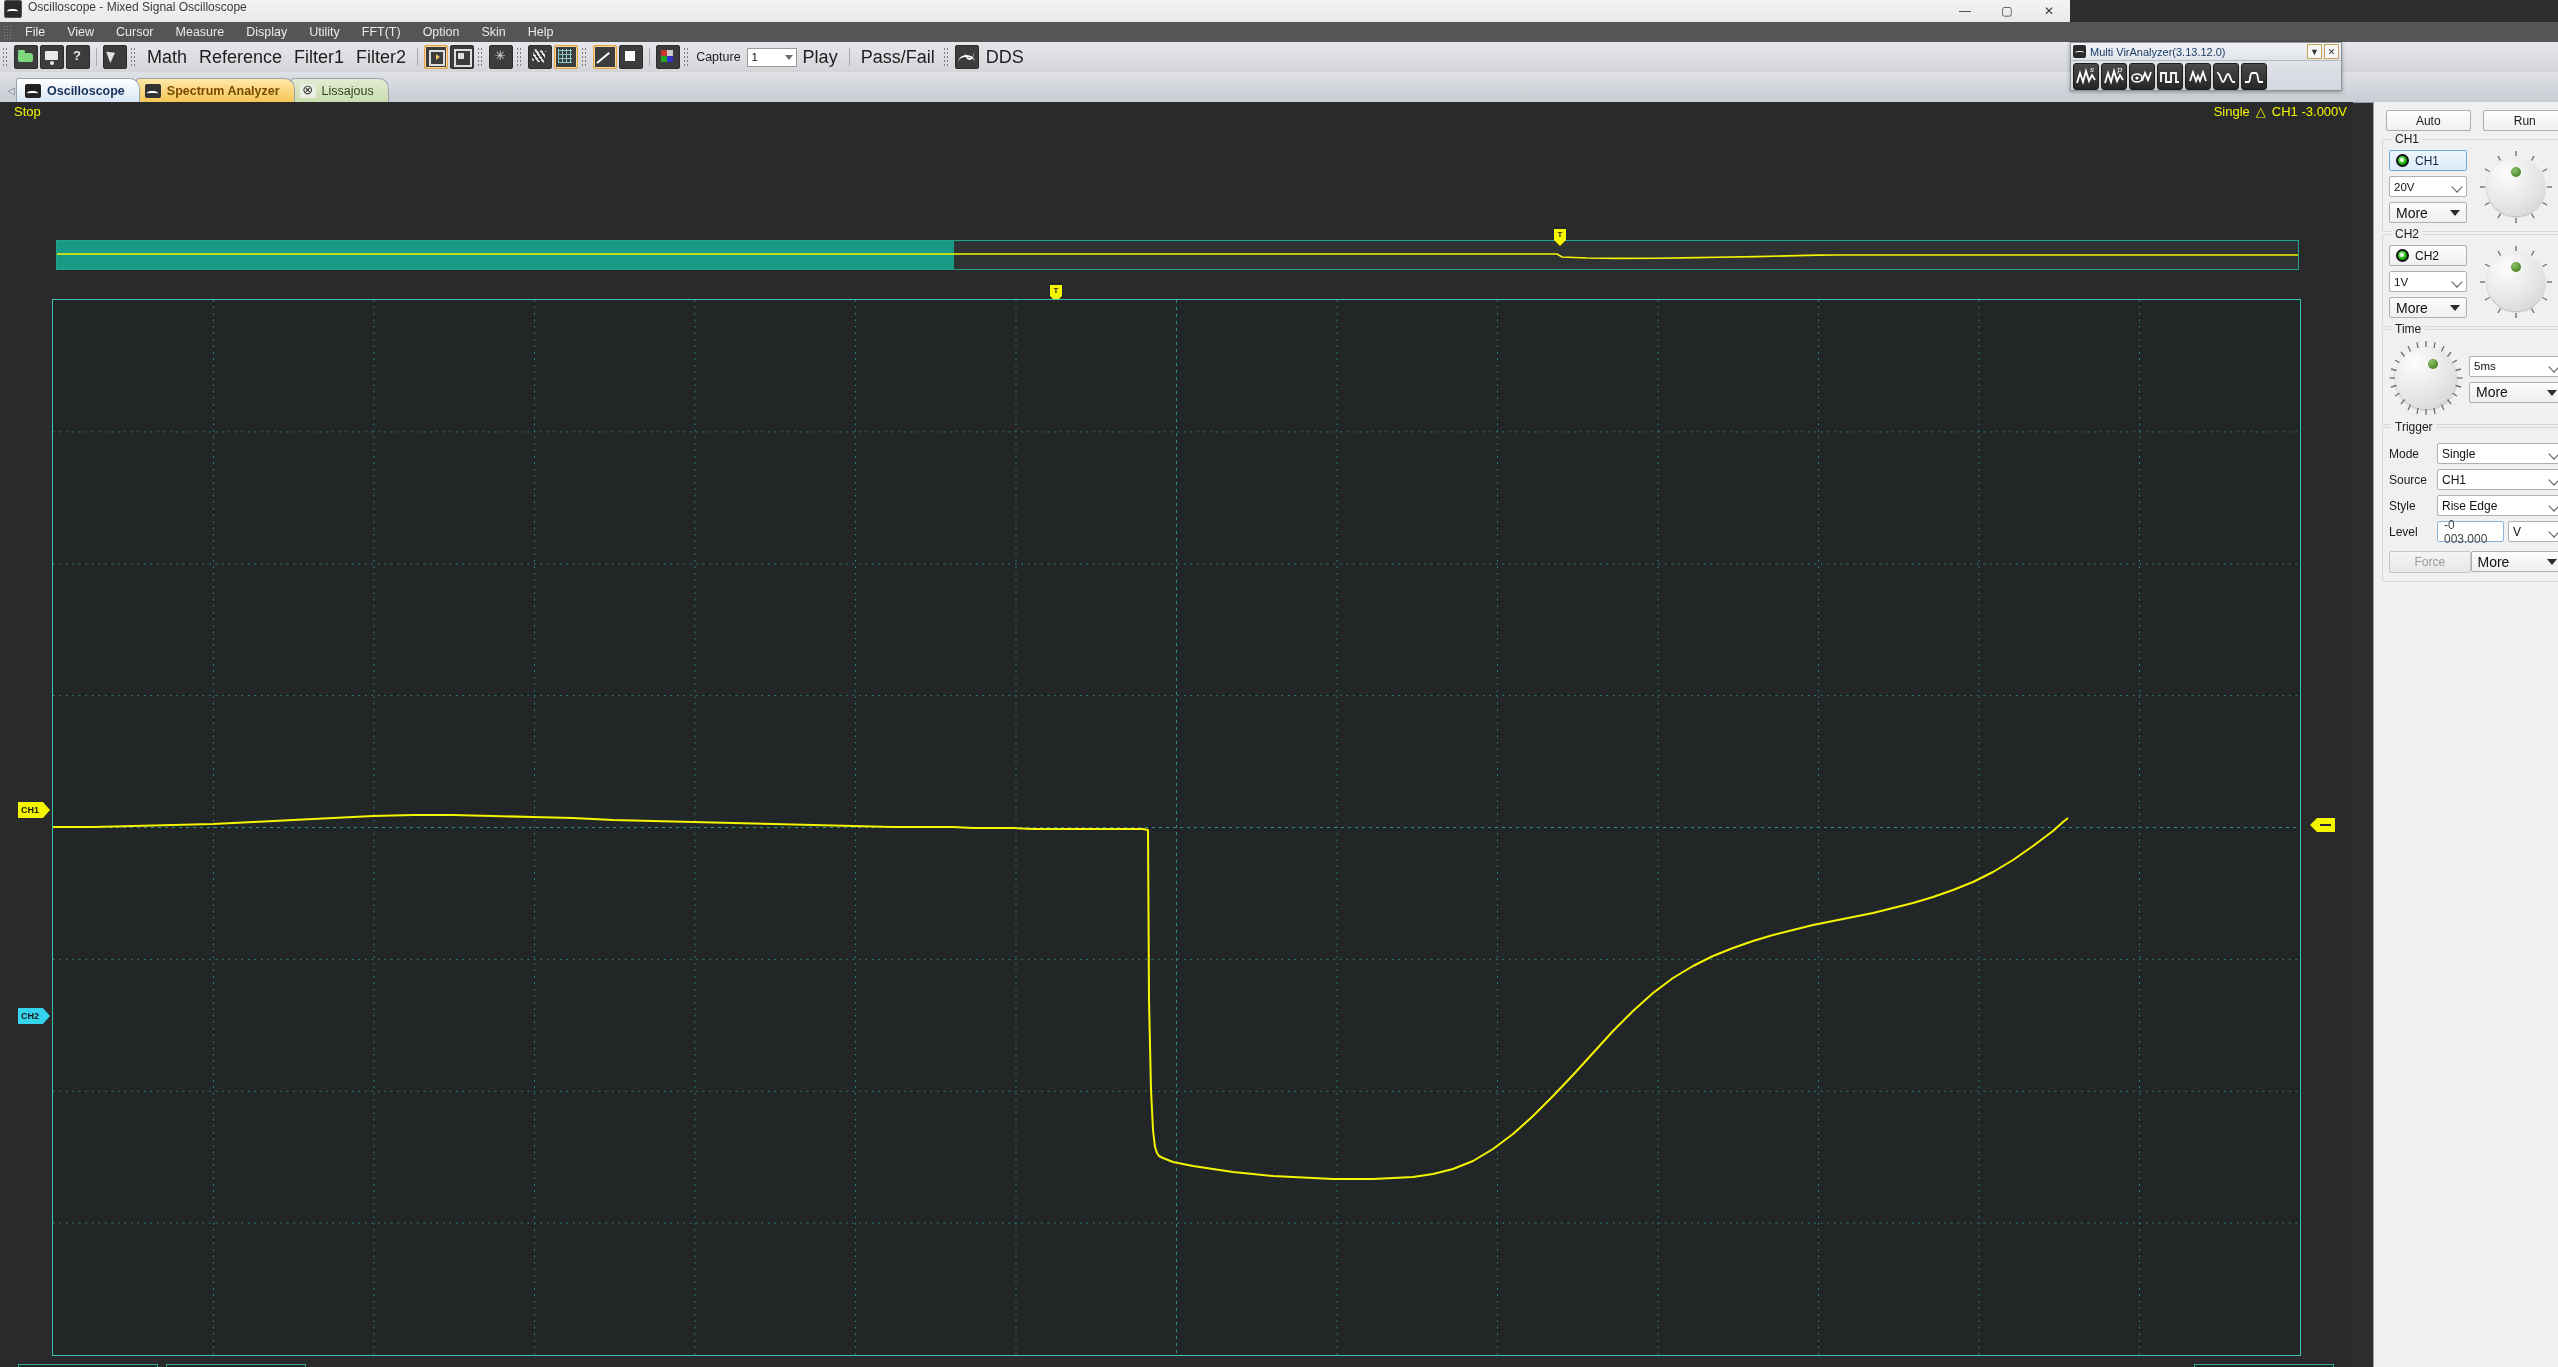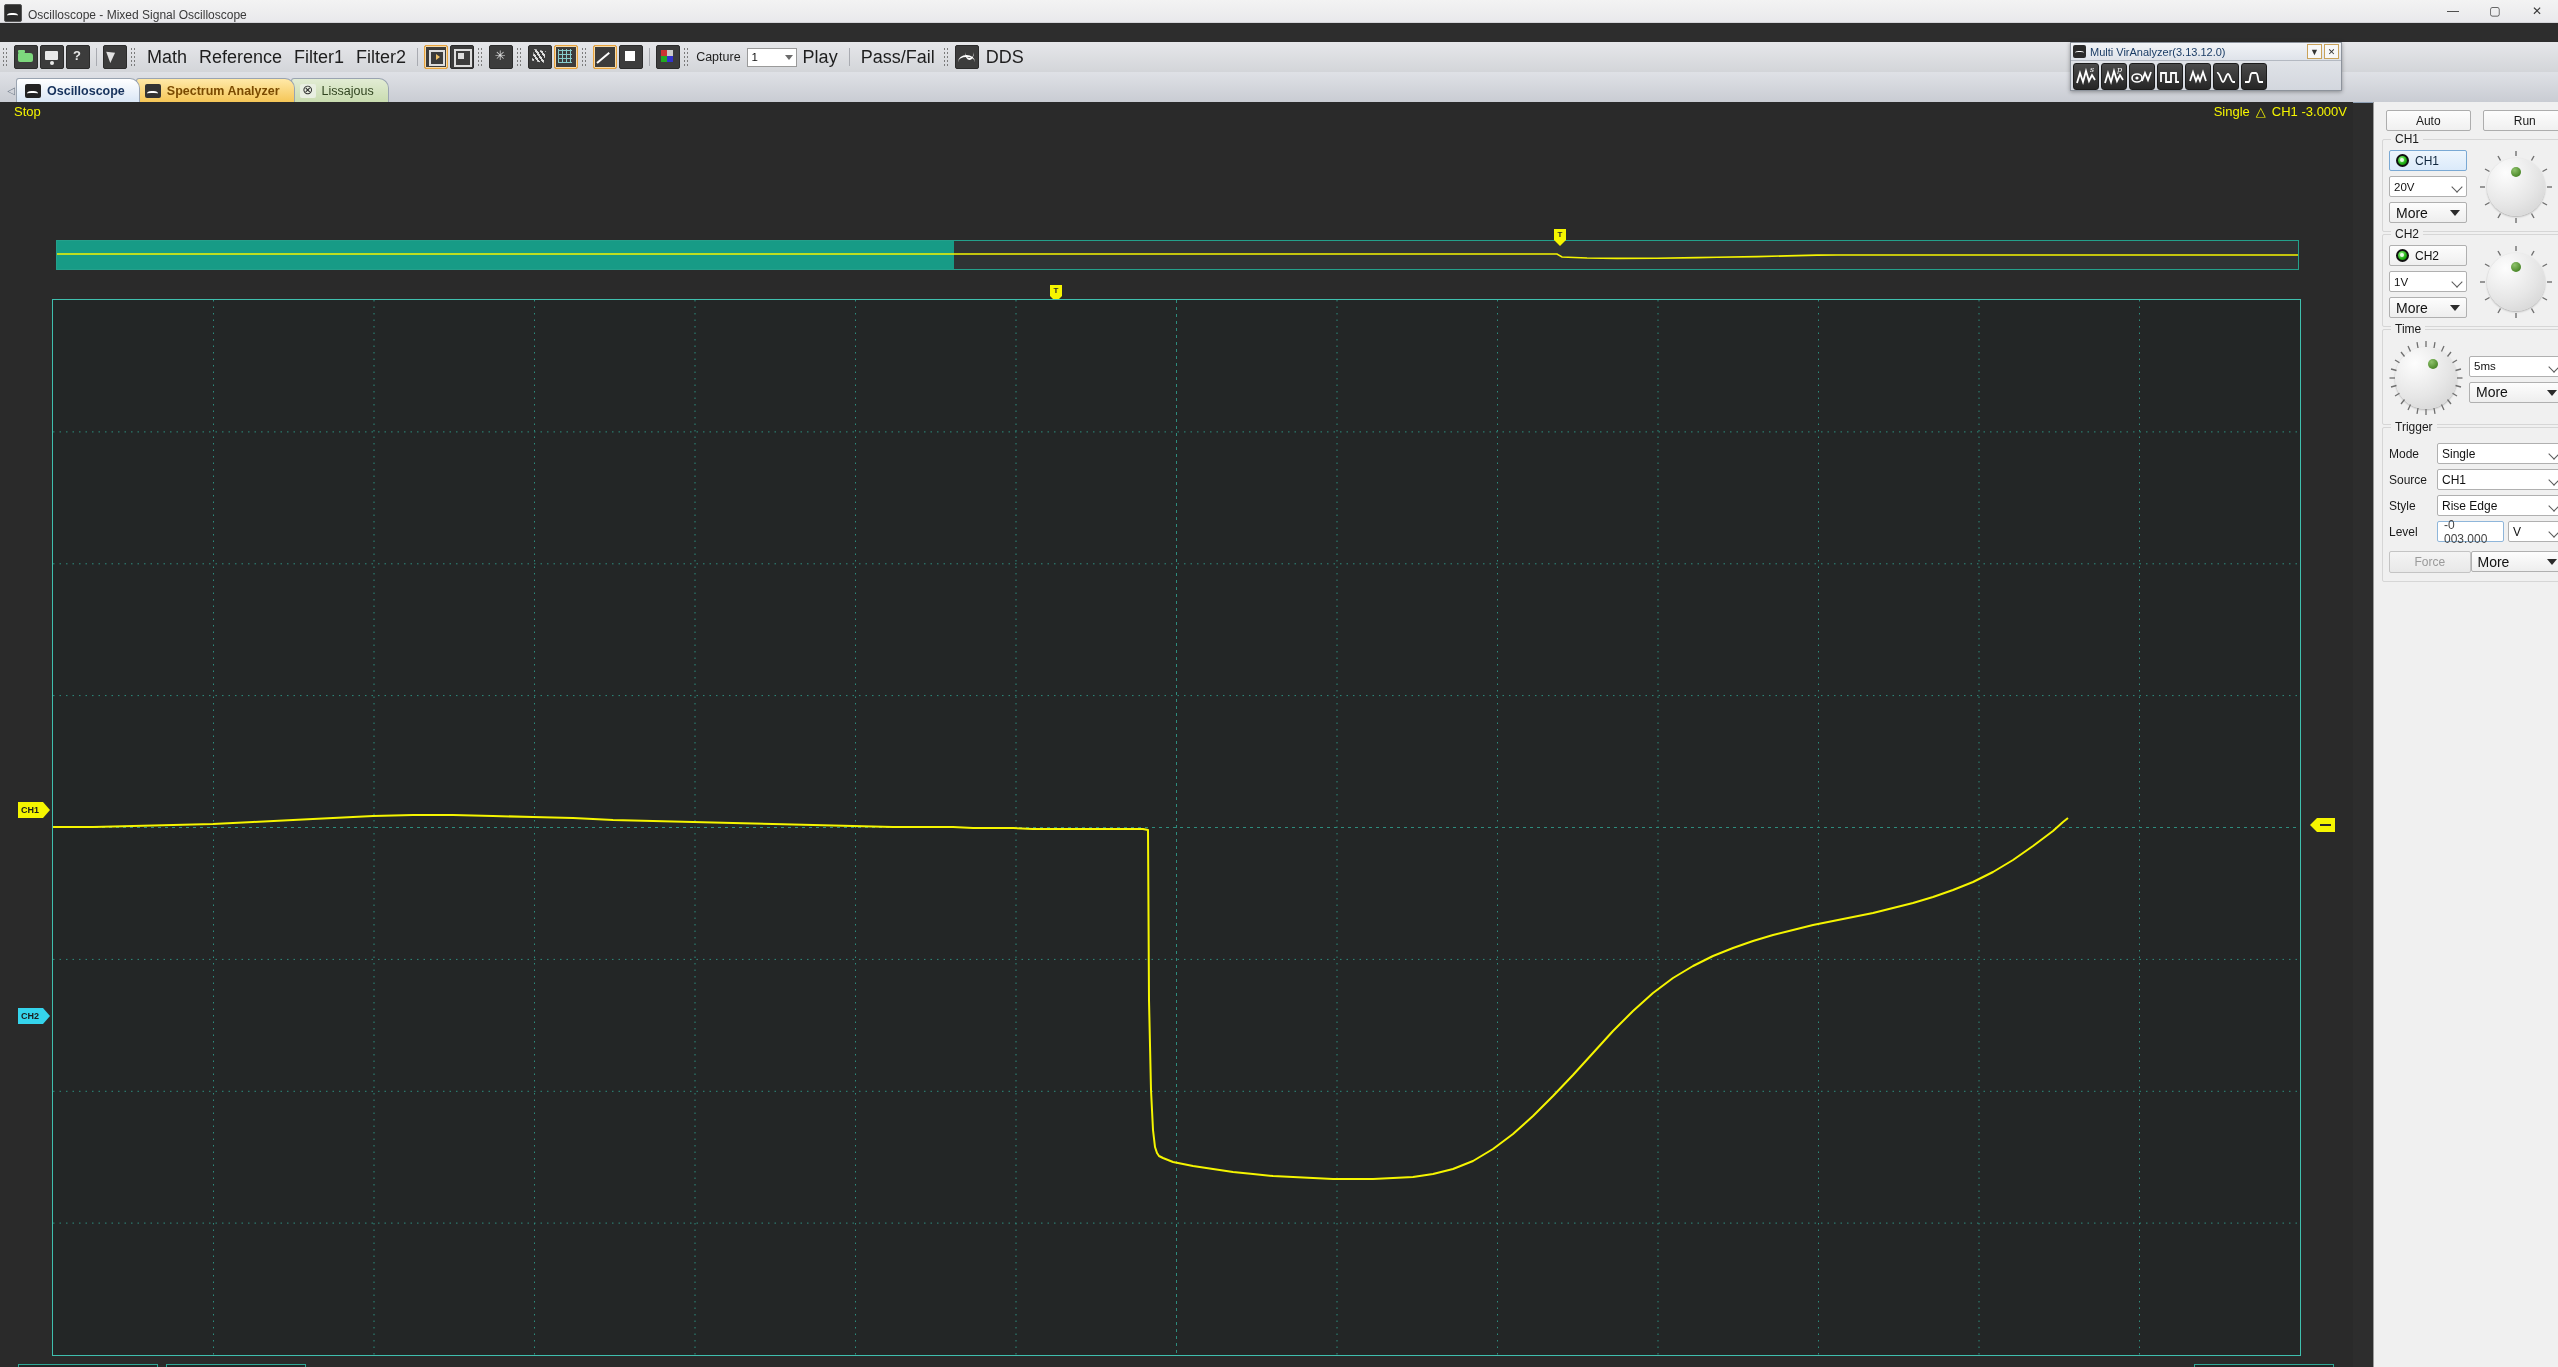--- a/index.html
+++ b/index.html
@@ -6,24 +6,24 @@
   body{
     width:2558px;height:1367px;overflow:hidden;
     font-family:"Liberation Sans", sans-serif;
     background:#2d2d2d;
     -webkit-font-smoothing:antialiased;
   }
   .app{position:relative;width:2558px;height:1367px;}
 
   
   .titlebar{
-    position:absolute;left:0;top:0;width:2558px;height:22px;
+    position:absolute;left:0;top:0;width:2070px;height:22px;
     background:linear-gradient(#f3f3f3,#e9e9ec);
     border-bottom:1px solid #d4d4d8;
-    display:flex;align-items:flex-end;
+    display:flex;align-items:flex-start;
   }
   .tb-icon{width:16px;height:16px;margin-left:4px;margin-right:6px;
     background:#2b2b2b;border:1px solid #555;border-radius:2px;position:relative;flex:0 0 auto;}
   .tb-icon:after{content:"";position:absolute;left:2px;top:8px;width:11px;height:5px;
     border-top:2px solid #fff;border-radius:40% 40% 0 0;}
   .tb-title{font-size:12px;color:#3a3a3a;}
   .wbtns{margin-left:auto;display:flex;height:22px;}
   .wbtn{width:42px;height:22px;display:flex;align-items:center;justify-content:center;
     font-size:12px;color:#3a3a3a;}
 
@@ -253,20 +253,33 @@
   <div class="titlebar">
     <div class="tb-icon"></div>
     <div class="tb-title">Oscilloscope - Mixed Signal Oscilloscope</div>
     <div class="wbtns">
       <div class="wbtn">—</div>
       <div class="wbtn">▢</div>
       <div class="wbtn close">✕</div>
     </div>
   </div>
 
+  <div class="menubar">
+    <div class="grip"></div>
+    <div class="menu-item">File</div>
+    <div class="menu-item">View</div>
+    <div class="menu-item">Cursor</div>
+    <div class="menu-item">Measure</div>
+    <div class="menu-item">Display</div>
+    <div class="menu-item">Utility</div>
+    <div class="menu-item">FFT(T)</div>
+    <div class="menu-item">Option</div>
+    <div class="menu-item">Skin</div>
+    <div class="menu-item">Help</div>
+  </div>
 
   <div class="toolbar">
     <div class="tgrip"></div>
     <div class="tbtn g-open"></div>
     <div class="tbtn g-save"></div>
     <div class="tbtn g-help"></div>
     <div class="tsep"></div>
     <div class="tbtn g-arrow"></div>
     <div class="tgrip"></div>
     <div class="tlabel">Math</div>

